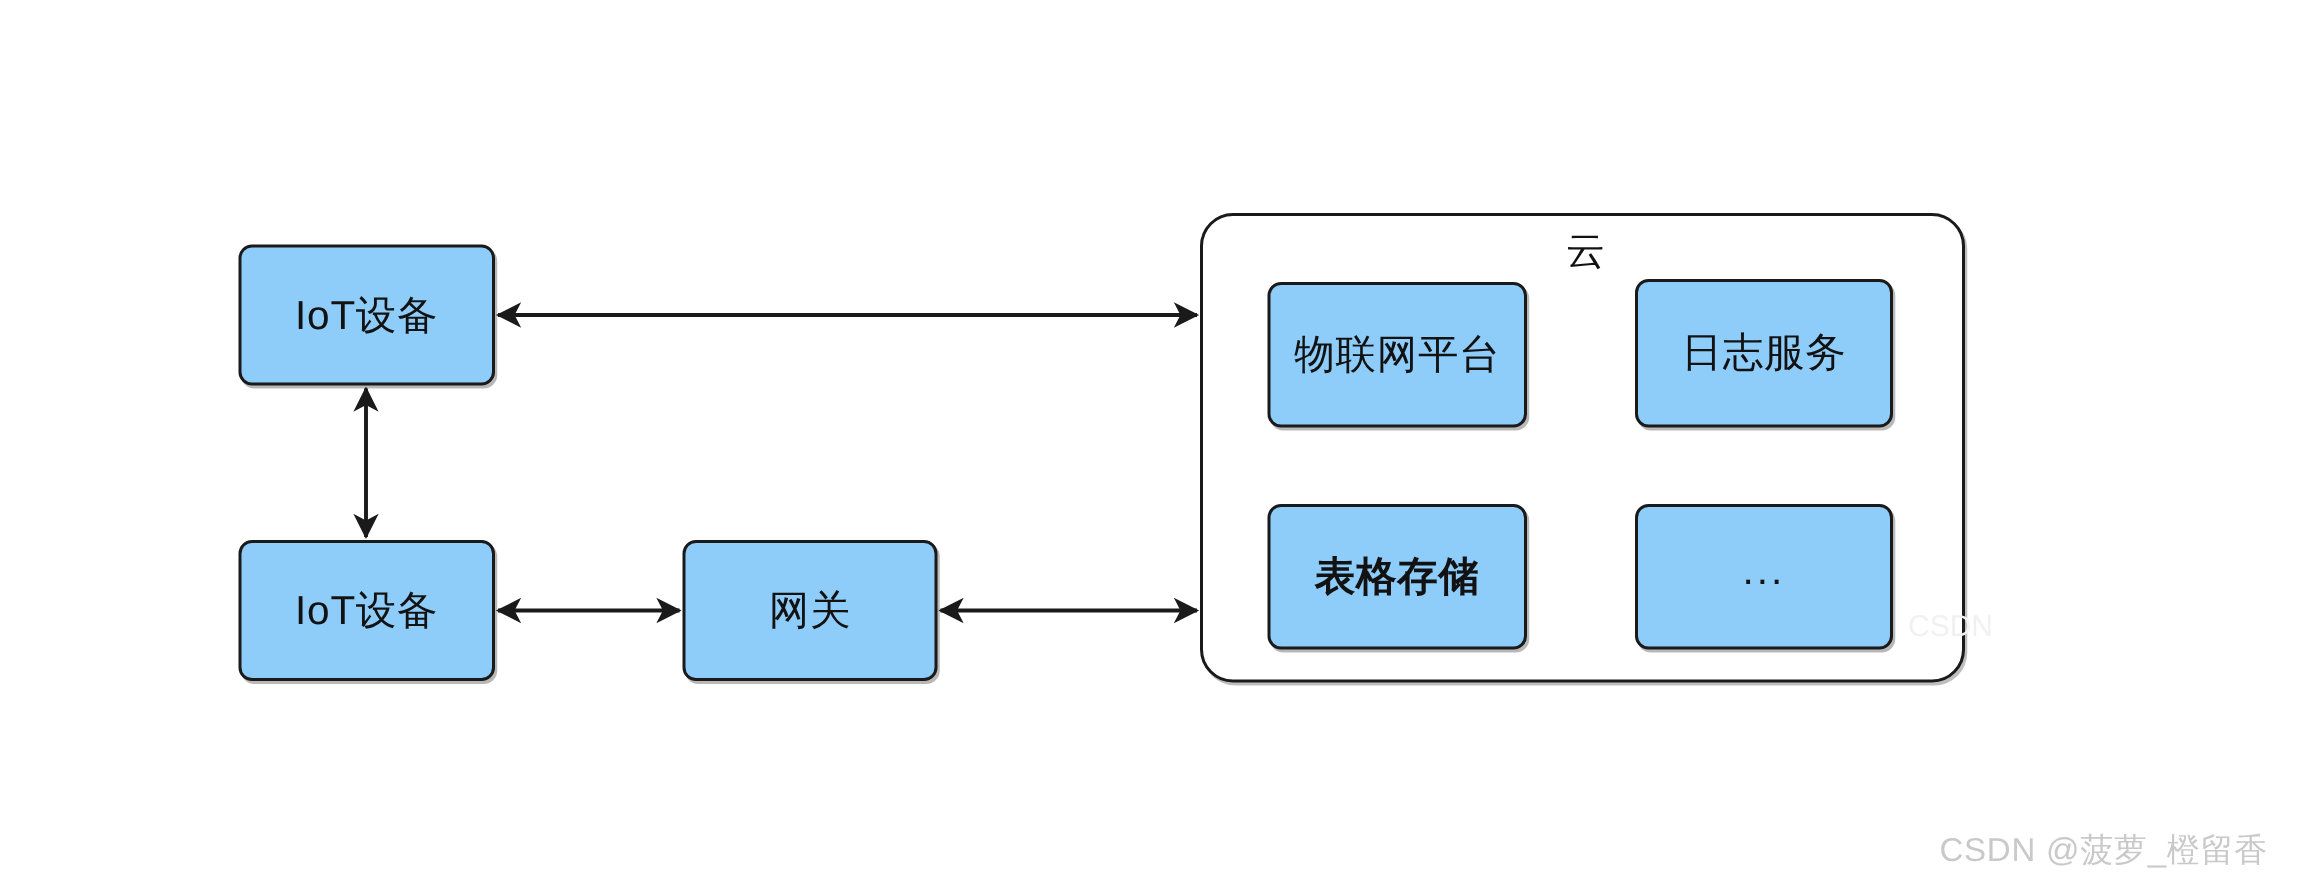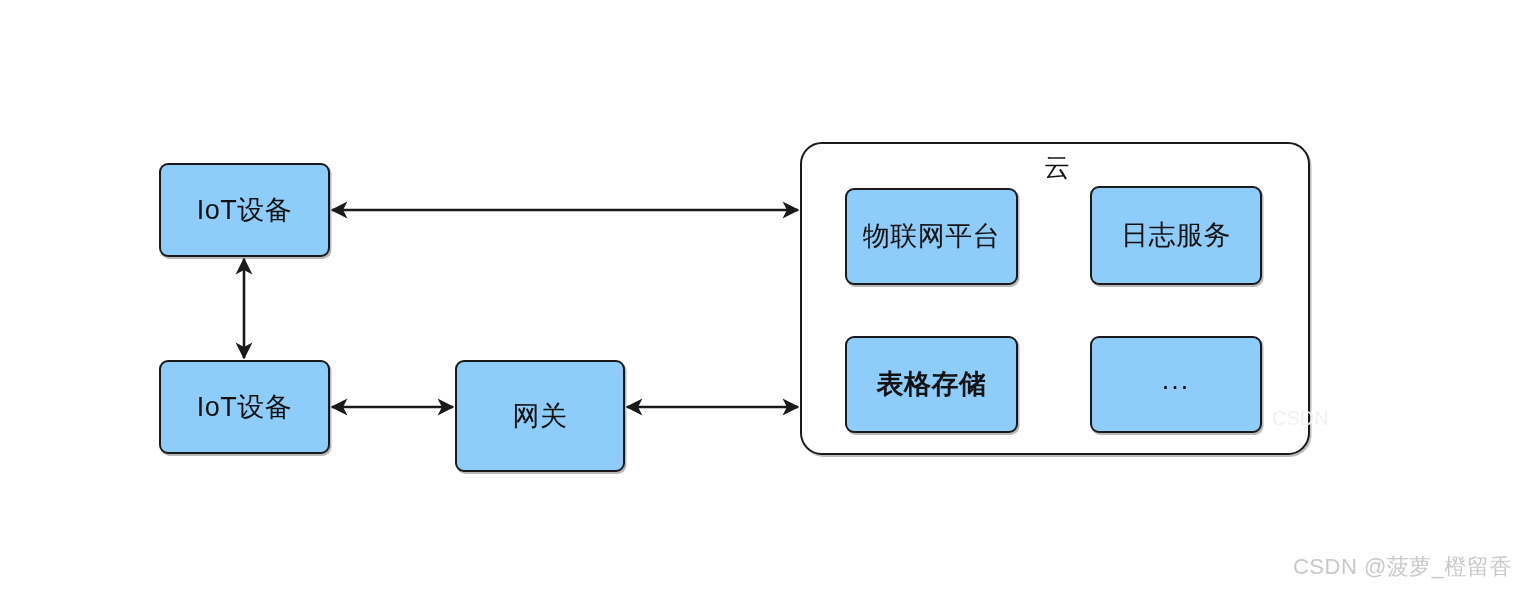--- a/index.html
+++ b/index.html
@@ -41,21 +41,21 @@
     white-space: nowrap;
   }
   .node-label {
     display: block;
     pointer-events: none;
   }
 
   
   #node-iot-device-top    { left: 159px; top: 163px; width: 171px; height: 94px; }
   #node-iot-device-bottom { left: 159px; top: 360px; width: 171px; height: 94px; }
-  #node-gateway           { left: 455px; top: 360px; width: 170px; height: 112px; }
+  #node-gateway           { left: 455px; top: 360px; width: 170px; height: 94px; }
 
   
   #cloud-container {
     position: absolute;
     left: 800px;
     top: 142px;
     width: 510px;
     height: 313px;
     box-sizing: border-box;
     background: #ffffff;

